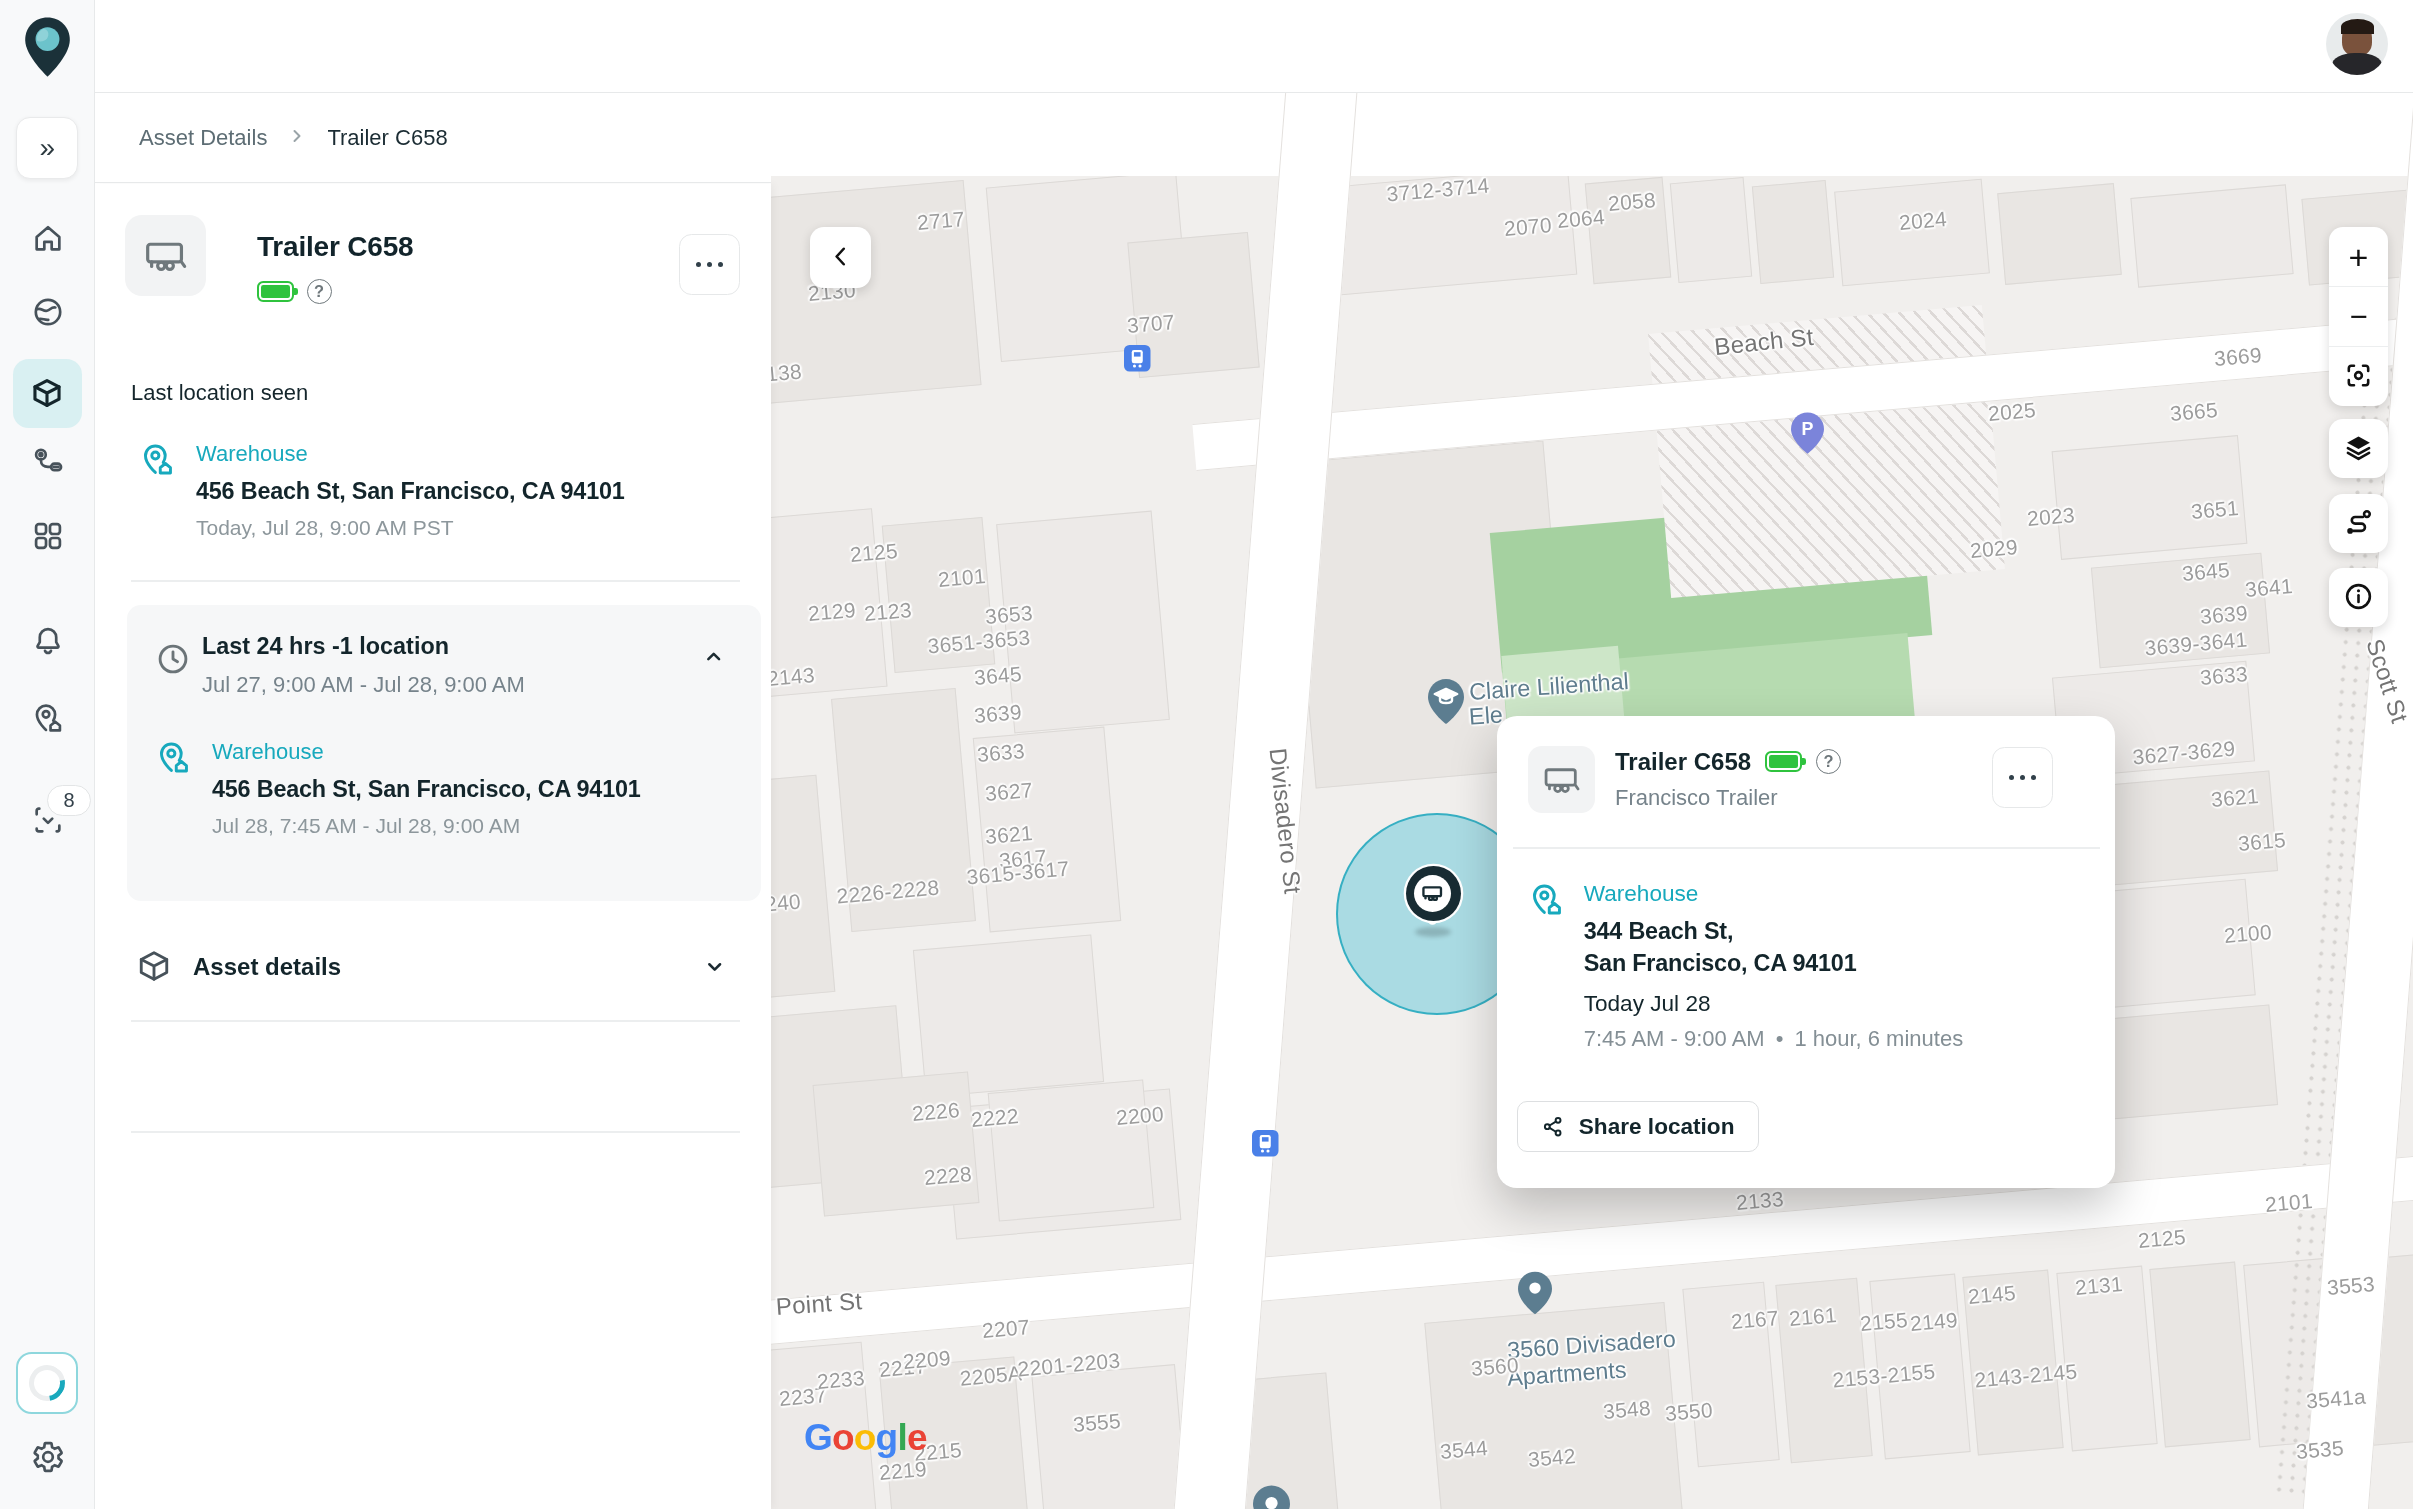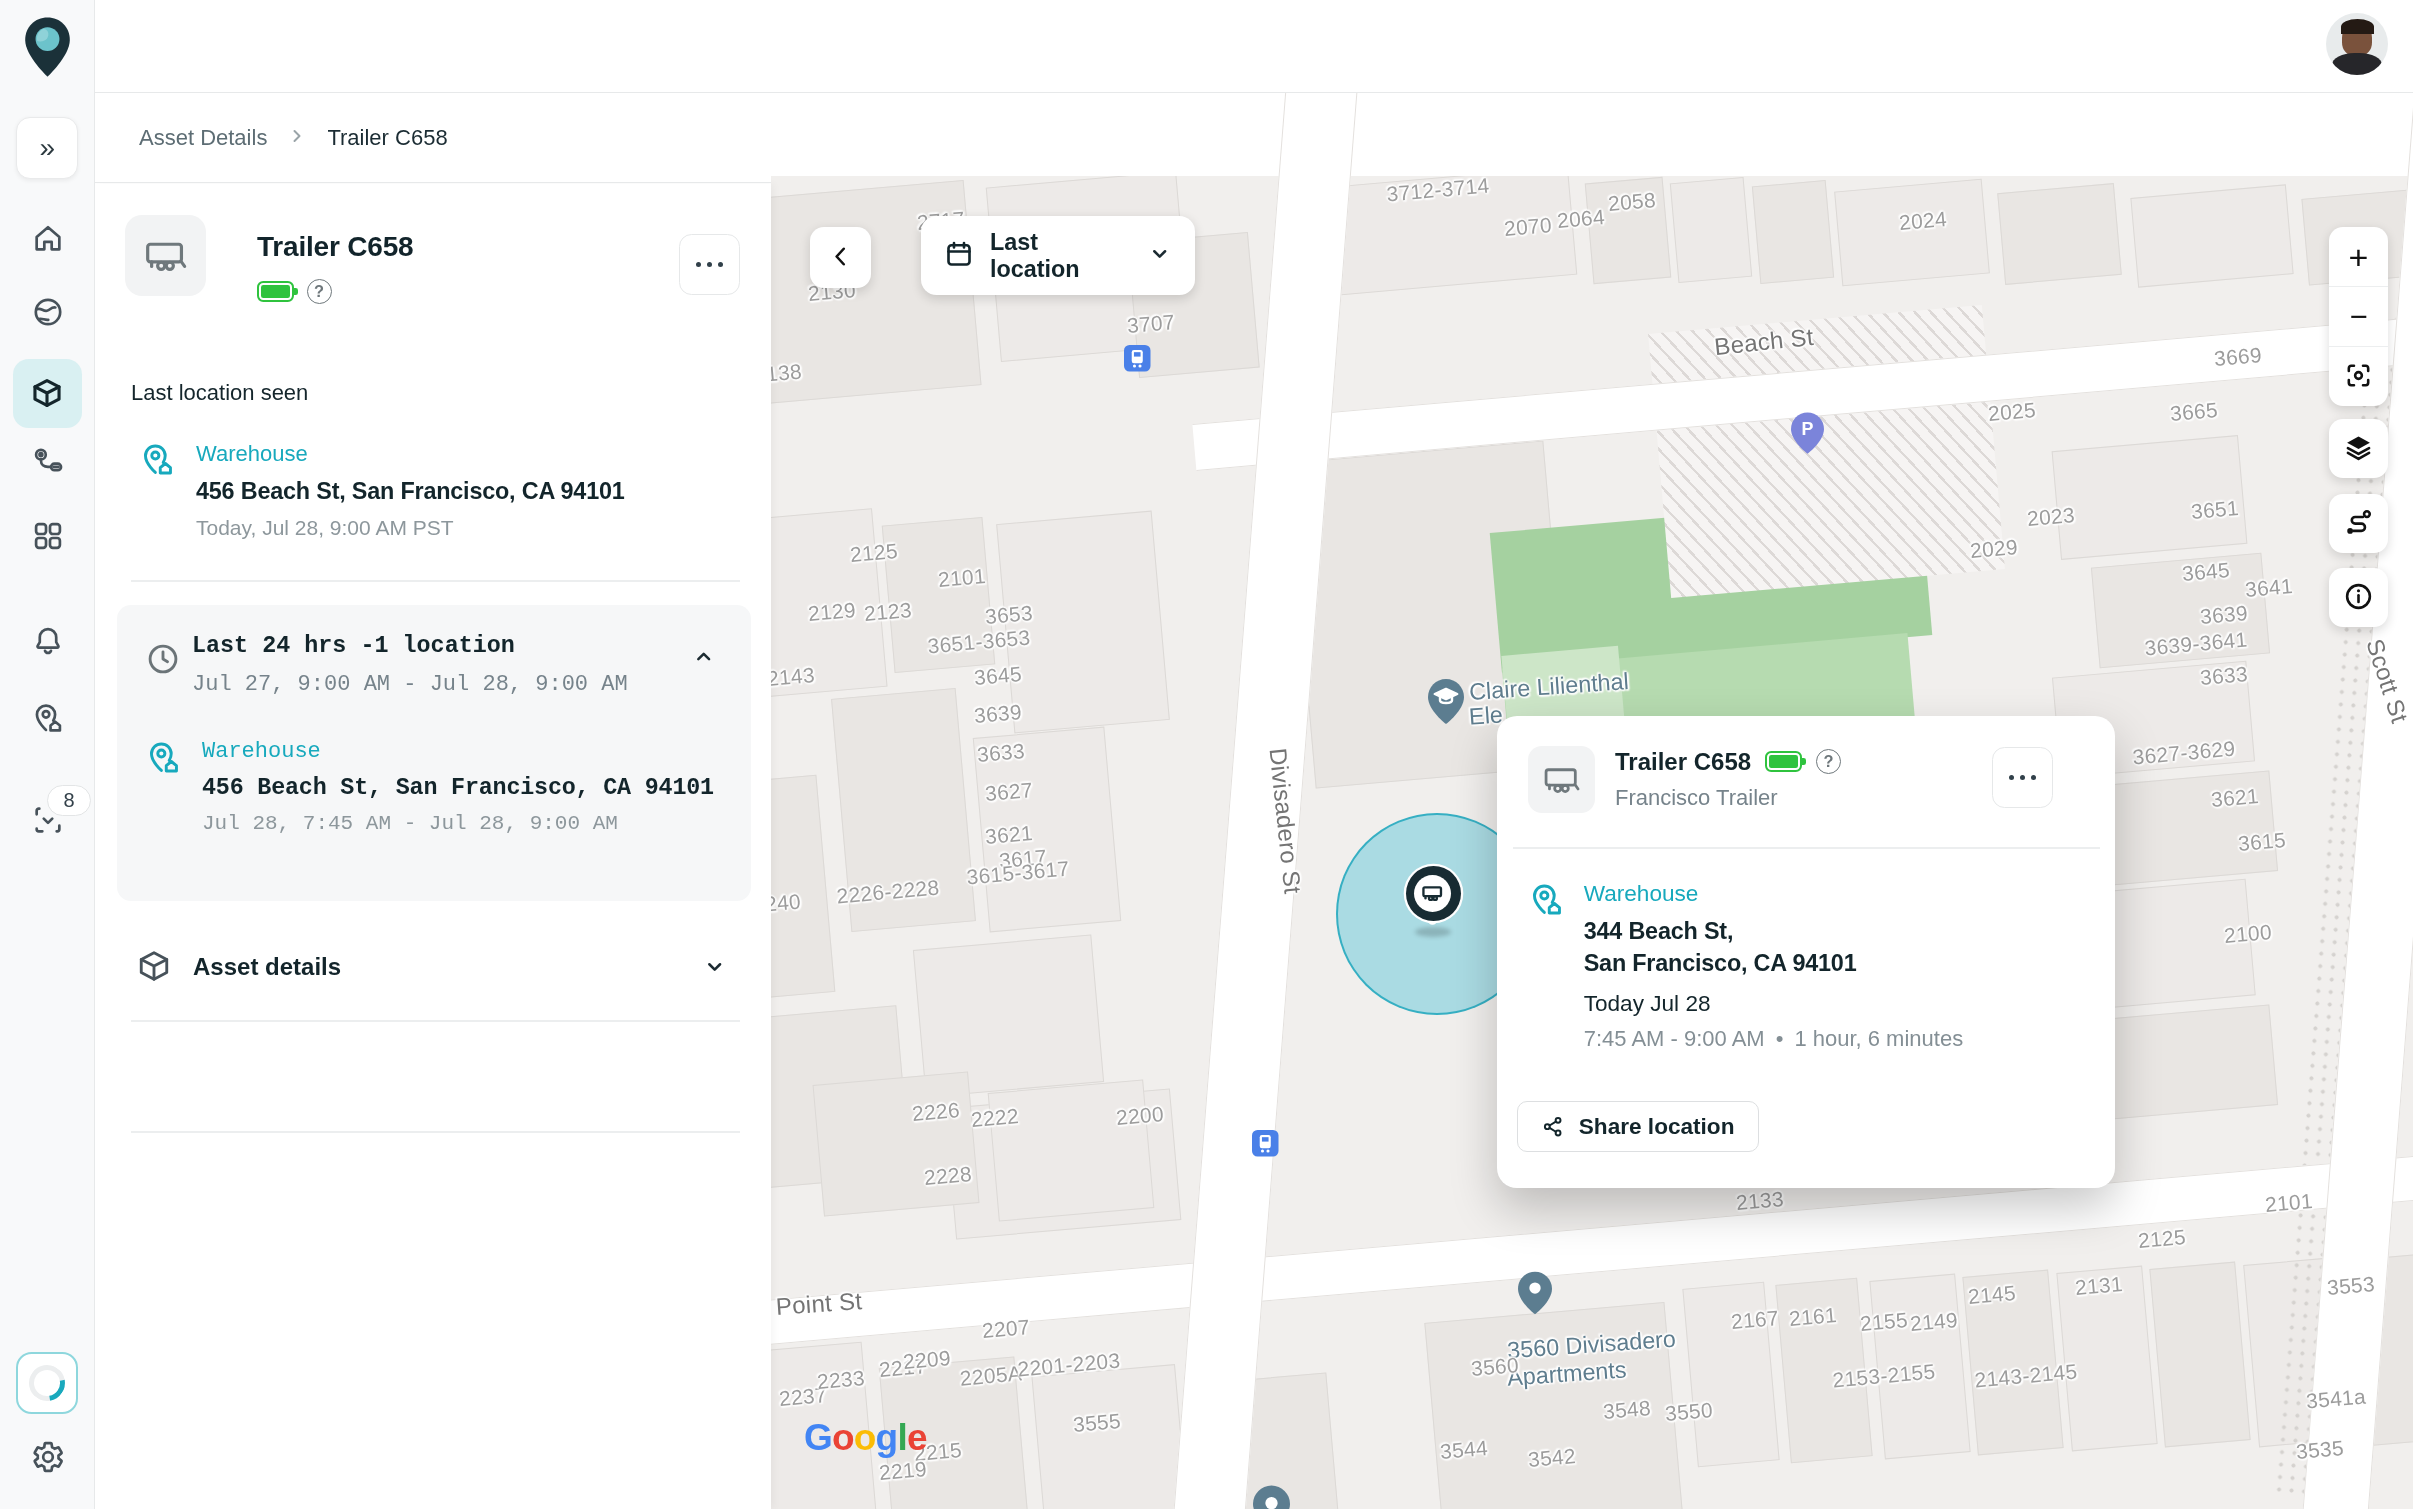--- a/index.html
+++ b/index.html
@@ -58,21 +58,21 @@
 
   #sec-label { position:absolute; left:36px; top:196px; font-size:22px; color:#15262c; }
   .loc-entry { position:absolute; display:flex; gap:20px; }
   .loc-entry .wicon svg { width:37px; height:37px; stroke:#17a9bd; stroke-width:1.9; fill:none; stroke-linecap:round; stroke-linejoin:round; }
   .loc-entry .place { font-size:22px; font-weight:500; color:#17a9bd; cursor:pointer; }
   .loc-entry .addr { font-size:23.4px; font-weight:600; color:#13252b; margin-top:11px; letter-spacing:-0.2px; }
   .loc-entry .time { font-size:21px; color:#8d979c; margin-top:11px; }
   #entry1 { left:44px; top:257px; }
   .divider { position:absolute; left:36px; width:609px; height:1.6px; background:#eceeef; }
 
-  #hist-card { position:absolute; left:22px; top:421px; width:634px; height:296px; background:#f6f7f8; border-radius:14px;font-family:Liberation Mono, monospace; }
+  #hist-card { position:absolute; left:32px; top:421px; width:634px; height:296px; background:#f6f7f8; border-radius:14px; }
   #hist-head { position:absolute; left:0; top:0; width:100%; height:101px; cursor:pointer; }
   #hist-head .clock { position:absolute; left:28px; top:36px; }
   #hist-head .clock svg { width:36px; height:36px; stroke:#6b7478; stroke-width:1.9; fill:none; stroke-linecap:round; stroke-linejoin:round; }
   #hist-title { position:absolute; left:75px; top:28px; font-size:23.4px; font-weight:700; color:#13252b; }
   #hist-range { position:absolute; left:75px; top:67px; font-size:22px; color:#76838b; }
   #hist-chev { position:absolute; left:575px; top:40px; }
   .chev svg { width:23.4px; height:23.4px; stroke:#1c2b32; stroke-width:2.6; fill:none; stroke-linecap:round; stroke-linejoin:round; }
   #entry2 { left:28px; top:134px; }
 
   .section-row { position:absolute; left:22px; width:634px; height:87px; cursor:pointer; }
@@ -550,30 +550,20 @@
           <circle cx="14.5" cy="17.6" r="1.8"></circle>
         </svg>
     </div>
   </div>
 
   <div class="map-btn" id="btn-back">
     <span class="ctrl-icon"><svg viewBox="0 0 24 24">
           <path d="M14.5 6 9 12l5.5 6"></path>
         </svg></span>
   </div>
-  <div id="range-pill">
-    <span class="cal"><svg viewBox="0 0 24 24">
-          <rect x="3.6" y="5" width="16.8" height="15.4" rx="2.4"></rect>
-          <path d="M3.6 10h16.8M8 3.2v3.6M16 3.2v3.6"></path>
-        </svg></span>
-    <span class="lbl">Last location</span>
-    <span class="chev"><svg viewBox="0 0 24 24">
-          <path d="m6.5 9.5 5.5 5.5 5.5-5.5"></path>
-        </svg></span>
-  </div>
 
   <div id="zoom-group">
     <div class="cell">
         <span class="glyph-plus"></span>
       </div>
     <div class="cell">
         <span class="glyph-minus"></span>
       </div>
     <div class="cell">
       <span class="ctrl-icon"><svg viewBox="0 0 24 24">

